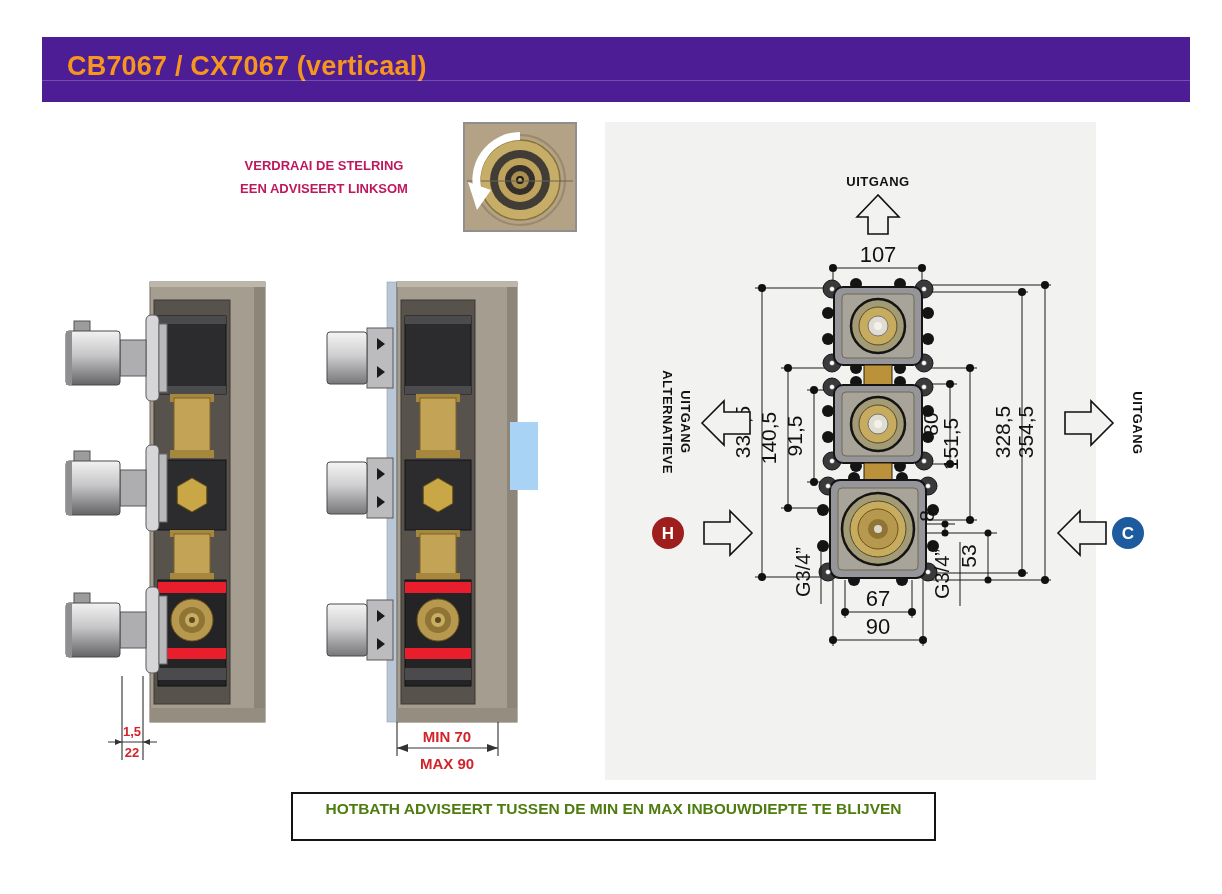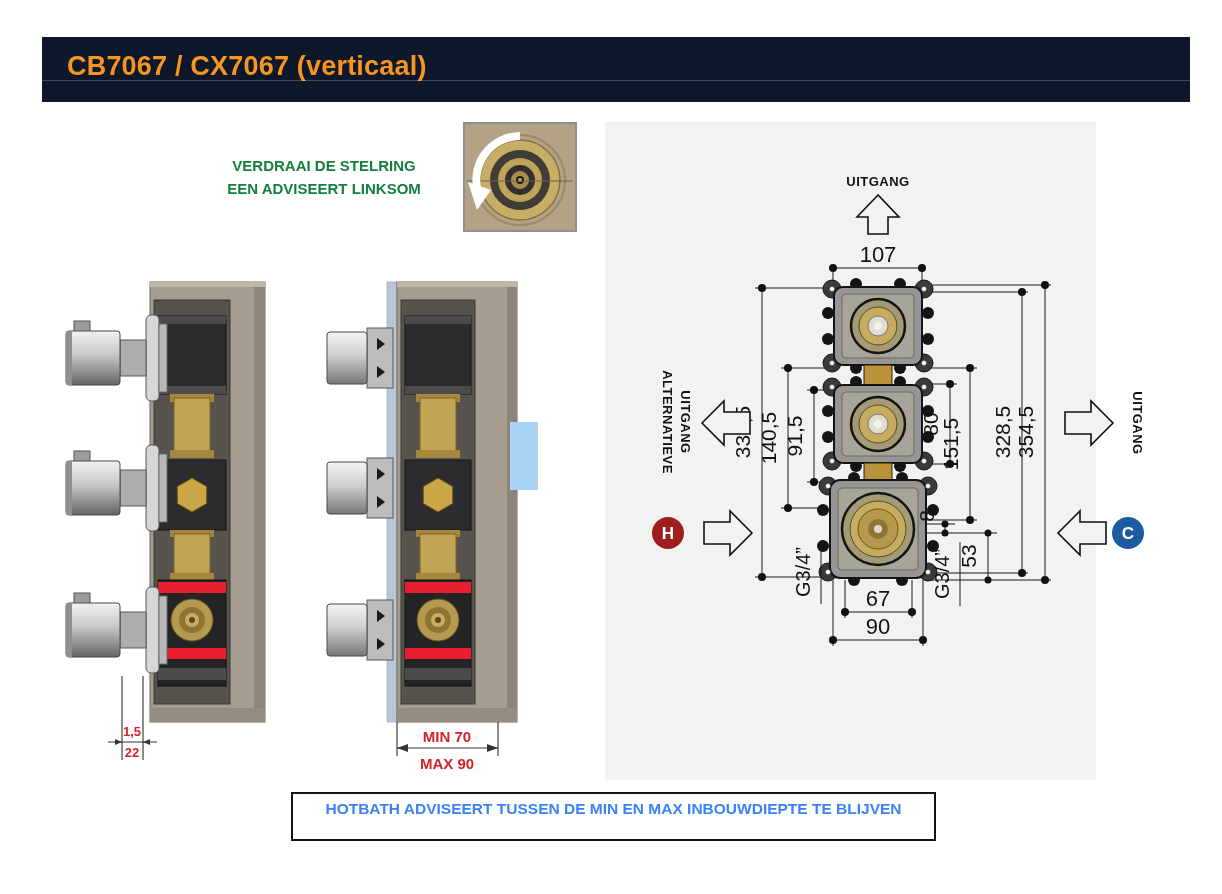--- a/index.html
+++ b/index.html
@@ -1,34 +1,34 @@
 <!DOCTYPE html>
 <html><head>
 <meta charset="utf-8">
 <style>
   html,body{margin:0;padding:0;background:#fff;}
   #page{position:relative;width:1222px;height:894px;background:#ffffff;overflow:hidden;
         font-family:"Liberation Sans",sans-serif;}
   
-  #header{position:absolute;left:42px;top:37px;width:1148px;height:65px;background:#0f172a;}
+  #header{position:absolute;left:42px;top:37px;width:1148px;height:65px;background:#4c1d95;}
   #header .rule{position:absolute;left:0;top:43px;width:100%;height:1px;background:rgba(255,255,255,0.22);}
   #header .title{position:absolute;left:25px;top:14px;font-size:27px;font-weight:bold;color:#f6961e;letter-spacing:0.2px;}
   
   #instruction{position:absolute;left:203px;top:154px;width:242px;text-align:center;
-               color:#15803d;font-weight:bold;font-size:15px;line-height:23px;}
+               color:#be185d;font-weight:bold;font-size:13px;line-height:23px;}
   
   #ring-photo{position:absolute;left:463px;top:122px;width:114px;height:110px;border:2px solid #8f8f8f;box-sizing:border-box;background:#b3a286;}
   
   #drawing-panel{position:absolute;left:605px;top:122px;width:491px;height:658px;background:#f2f2f0;}
   
   #illu1{position:absolute;left:62px;top:276px;width:210px;height:492px;}
   #illu2{position:absolute;left:325px;top:276px;width:215px;height:502px;}
   
   #notice{position:absolute;left:291px;top:792px;width:645px;height:49px;border:2px solid #141414;box-sizing:border-box;
-          text-align:center;color:#3b82f6;font-weight:bold;font-size:15.5px;line-height:20px;padding-top:5px;background:#fff;}
+          text-align:center;color:#4d7c0f;font-weight:bold;font-size:15.5px;line-height:20px;padding-top:5px;background:#fff;}
   
   svg text{font-family:"Liberation Sans",sans-serif;}
   .dl{stroke:#1a1a1a;stroke-width:1;fill:none;}
   .dot{fill:#111;}
   .dimt{font-size:21px;fill:#111;}
   .dimt2{font-size:22px;fill:#111;}
   .lbl{font-size:13px;font-weight:bold;fill:#111;letter-spacing:0.5px;}
   .oarr{fill:#f2f2f0;stroke:#111;stroke-width:1.6;}
   .redt{fill:#d2232a;font-weight:bold;}
 </style>

